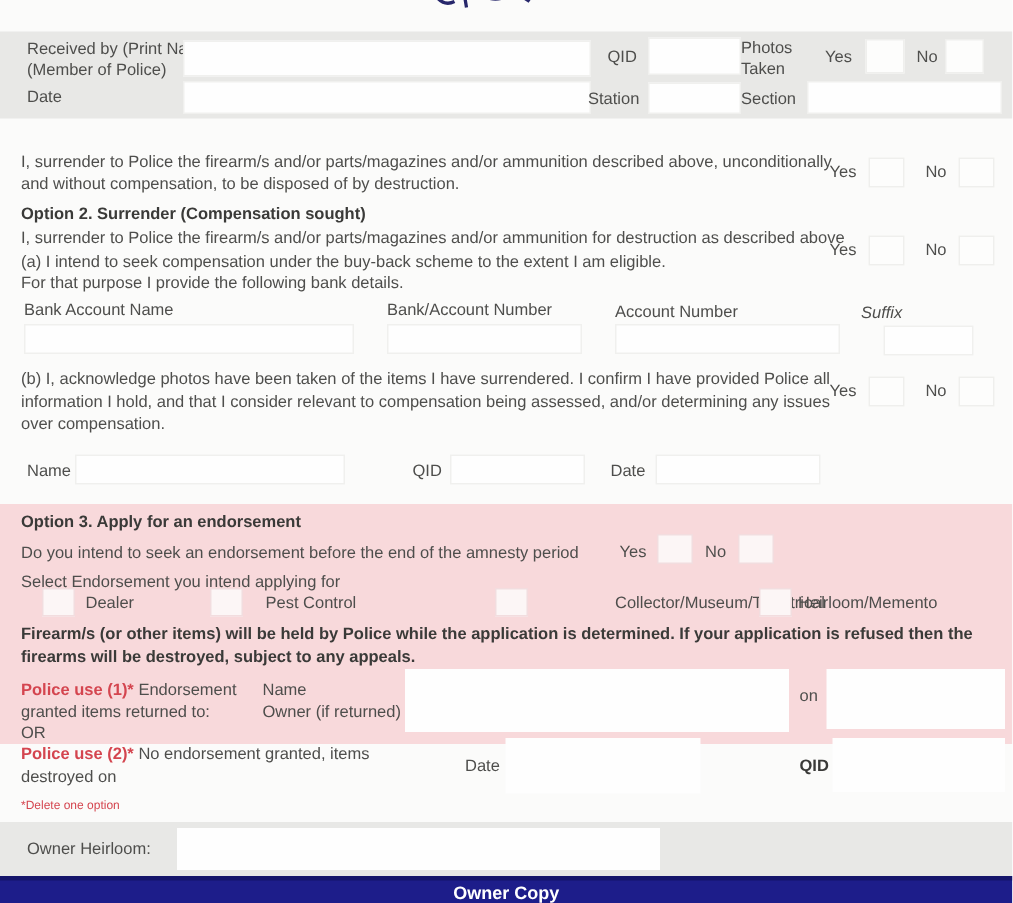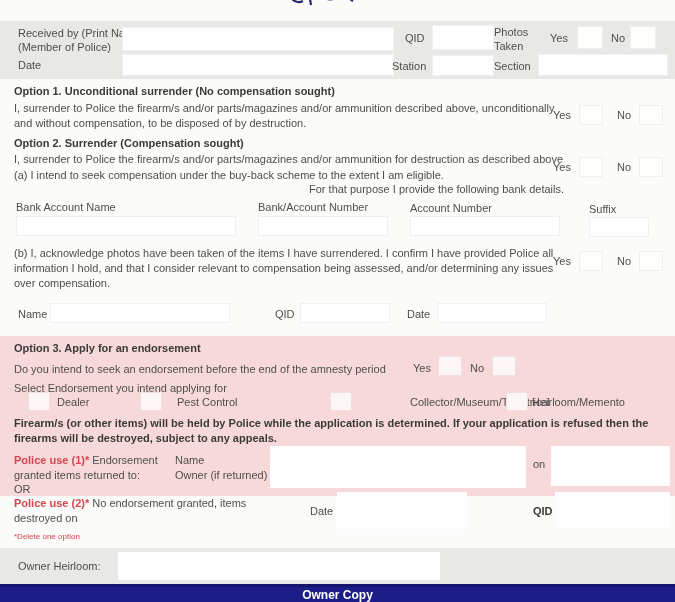--- a/index.html
+++ b/index.html
@@ -64,47 +64,46 @@
     <div class="abs lbl" style="left:18px; top:38px;">Date</div>
     <div class="abs inp" style="left:122px; top:33px; width:272px; height:22px;"></div>
 
     <div class="abs lbl" style="left:392px; top:39px;">Station</div>
     <div class="abs inp" style="left:432px; top:34px; width:62px; height:21px;"></div>
 
     <div class="abs lbl" style="left:494px; top:39px;">Section</div>
     <div class="abs inp" style="left:538px; top:33px; width:130px; height:22px;"></div>
   </div>
 
-  <div class="abs hd" style="left:14px; top:85px;">Option 1. Unconditional surrender (No compensation sought)</div>
   <div class="abs body-txt" style="left:14px; top:101px; width:545px;">I, surrender to Police the firearm/s and/or parts/magazines and/or ammunition described above, unconditionally and without compensation, to be disposed of by destruction.</div>
   <div class="abs yn" style="left:553px; top:105px;">
     <span class="lbl">Yes</span>
     <span class="chk" style="width:24px; height:20px;"></span>
     <span class="lbl" style="margin-left:6px;">No</span>
     <span class="chk" style="width:24px; height:20px;"></span>
   </div>
 
   <div class="abs hd" style="left:14px; top:137px;">Option 2. Surrender (Compensation sought)</div>
   <div class="abs body-txt" style="left:14px; top:152px; width:560px;">I, surrender to Police the firearm/s and/or parts/magazines and/or ammunition for destruction as described above</div>
   <div class="abs body-txt" style="left:14px; top:168px; width:560px;">(a) I intend to seek compensation under the buy-back scheme to the extent I am eligible.</div>
-  <div class="abs body-txt" style="left:4px; top:182px; width:560px;text-align:right;">For that purpose I provide the following bank details.</div>
+  <div class="abs body-txt" style="left:14px; top:182px; width:560px;">For that purpose I provide the following bank details.</div>
   <div class="abs yn" style="left:553px; top:157px;">
     <span class="lbl">Yes</span>
     <span class="chk" style="width:24px; height:20px;"></span>
     <span class="lbl" style="margin-left:6px;">No</span>
     <span class="chk" style="width:24px; height:20px;"></span>
   </div>
 
   <div class="abs lbl" style="left:16px; top:201px;">Bank Account Name</div>
   <div class="abs inp" style="left:16px; top:216px; width:220px; height:20px;"></div>
   <div class="abs lbl" style="left:258px; top:201px;">Bank/Account Number</div>
   <div class="abs inp" style="left:258px; top:216px; width:130px; height:20px;"></div>
   <div class="abs lbl" style="left:410px; top:202px;">Account Number</div>
   <div class="abs inp" style="left:410px; top:216px; width:150px; height:20px;"></div>
-  <div class="abs lbl" style="left:589px; top:203px;">Suffix</div>
+  <div class="abs lbl" style="left:574px; top:203px;font-style:italic;">Suffix</div>
   <div class="abs inp" style="left:589px; top:217px; width:60px; height:20px;"></div>
 
   <div class="abs body-txt" style="left:14px; top:246px; width:542px;">(b) I, acknowledge photos have been taken of the items I have surrendered. I confirm I have provided Police all information I hold, and that I consider relevant to compensation being assessed, and/or determining any issues over compensation.</div>
   <div class="abs yn" style="left:553px; top:251px;">
     <span class="lbl">Yes</span>
     <span class="chk" style="width:24px; height:20px;"></span>
     <span class="lbl" style="margin-left:6px;">No</span>
     <span class="chk" style="width:24px; height:20px;"></span>
   </div>
 

